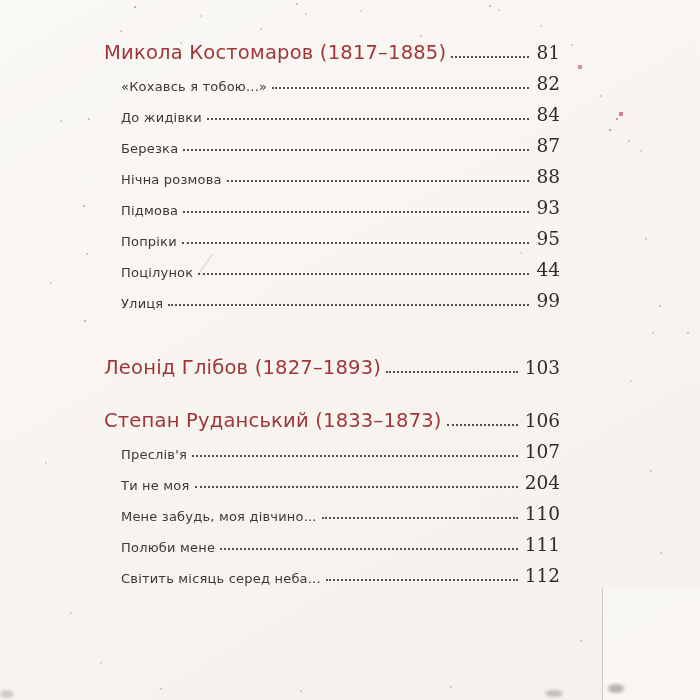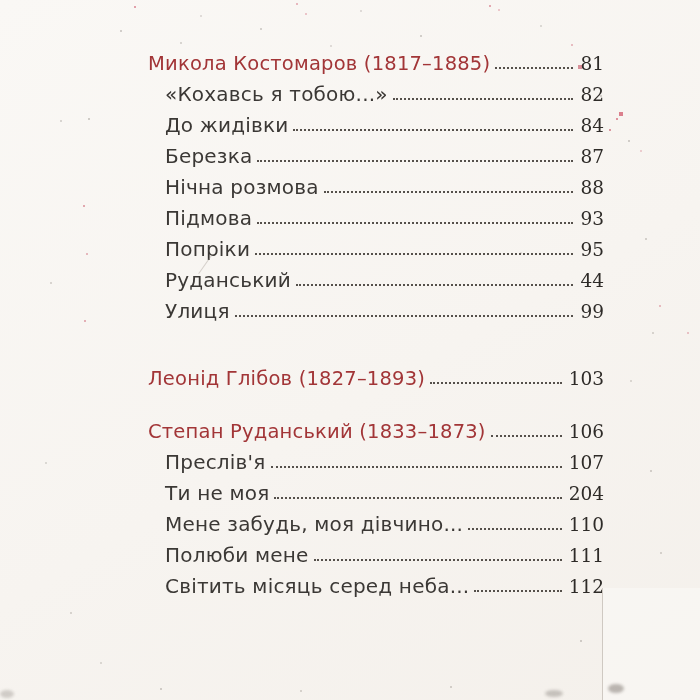--- a/index.html
+++ b/index.html
@@ -9,34 +9,33 @@
     overflow: hidden;
   }
   .page {
     position: relative;
     width: 700px; height: 700px;
     background: linear-gradient(150deg, #faf8f5 0%, #f7f4f0 55%, #f4f0eb 100%);
     overflow: hidden;
   }
   .toc {
     position: absolute;
-    left: 104px; top: 42px;
+    left: 104px; top: 31px;
     width: 456px;
     color: #3b3835;
-    margin-left: 44px;
   }
   .row {
     display: flex;
     align-items: flex-end;
     height: 31px;
     line-height: 1;
   }
   .row .title {
     white-space: nowrap;
-    font-size: 20px;
+    font-size: 13px;
     letter-spacing: 0.2px;
   }
   .row.item { padding-left: 17px; }
   .row.heading { color: #a23537; }
   .row.heading .title { font-size: 19.5px; }
   .leader {
     flex: 1 1 auto;
     margin: 0 7px 4px 5px;
     border-bottom: 2px dotted #55504b;
     min-width: 10px;
@@ -139,21 +138,21 @@
       <span class="title">Підмова</span>
       <span class="leader"></span>
       <span class="pagenum">93</span>
     </div>
     <div class="row item">
       <span class="title">Попріки</span>
       <span class="leader"></span>
       <span class="pagenum">95</span>
     </div>
     <div class="row item">
-      <span class="title">Руданський</span>
+      <span class="title">Поцілунок</span>
       <span class="leader"></span>
       <span class="pagenum">44</span>
     </div>
     <div class="row item">
       <span class="title">Улиця</span>
       <span class="leader"></span>
       <span class="pagenum">99</span>
     </div>
 
     <div class="row heading gap-large">

